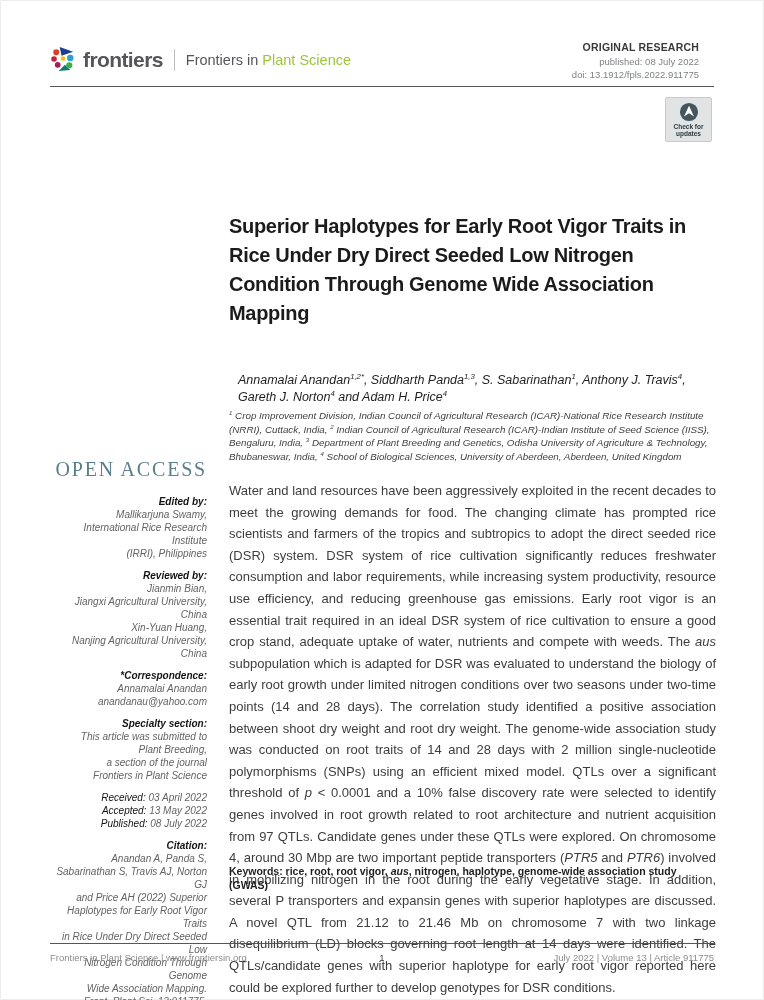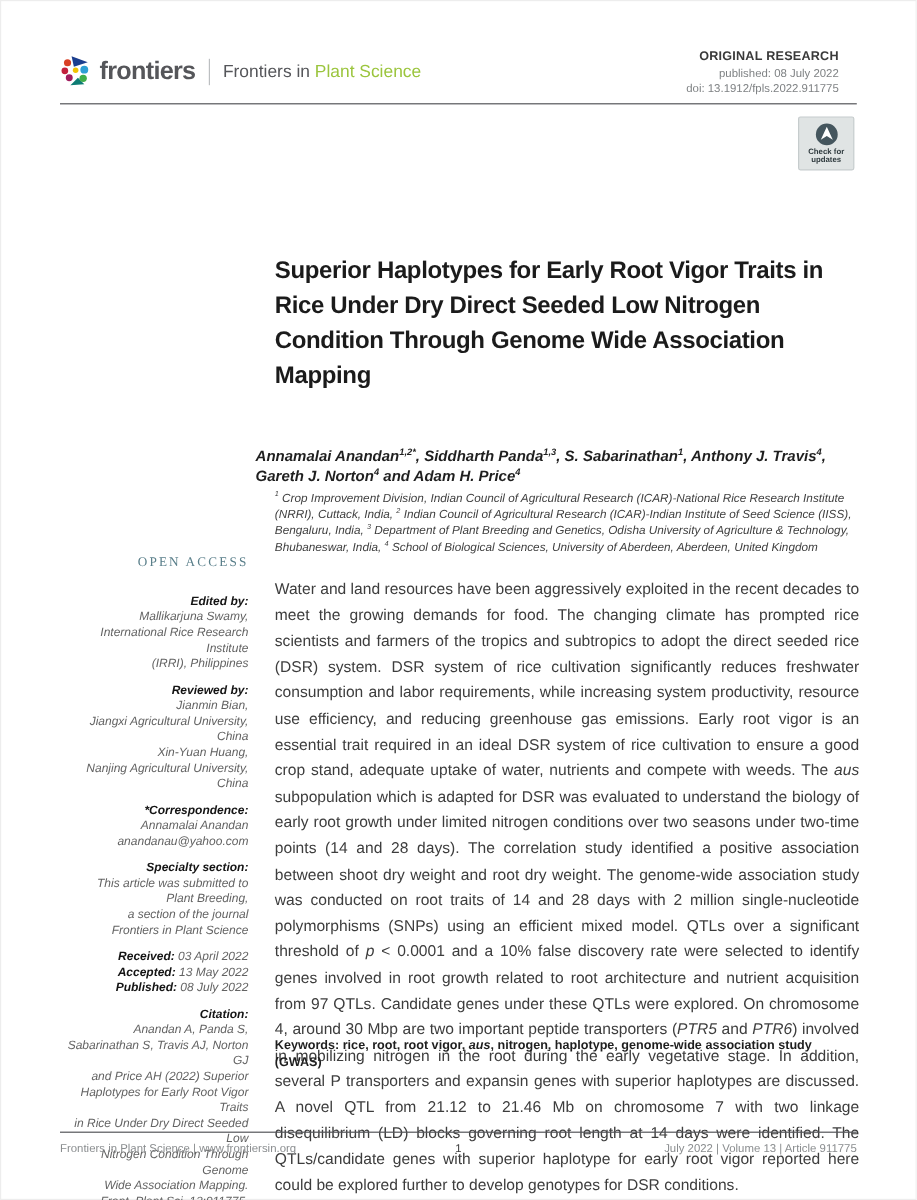--- a/index.html
+++ b/index.html
@@ -23,34 +23,34 @@
 
   
   .check-badge { position:absolute; right:51px; top:96px; width:47px; height:45px; background:#e0e4e4;
                  border:1px solid #c6cccd; border-radius:2px; display:flex; flex-direction:column;
                  align-items:center; justify-content:center; gap:1px; cursor:pointer; }
   .check-badge-text { font-size:6.5px; line-height:7px; color:#2f3a3e; text-align:center; font-weight:bold; }
 
   
   .title { position:absolute; left:228px; top:211px; width:487px; font-size:20px; line-height:29px;
            font-weight:bold; color:#1b1b1b; letter-spacing:-0.3px; }
-  .authors { position:absolute; left:212px; top:371px; width:487px; font-size:12.5px; line-height:17px;
-             font-weight:bold; font-style:italic; color:#1f1f1f; }
+  .authors { position:absolute; left:237px; top:371px; width:487px; font-size:12.5px; line-height:17px;
+             font-weight:normal; font-style:italic; color:#1f1f1f; }
   .affiliations { position:absolute; left:228px; top:408px; width:487px; font-size:9.8px; line-height:13.5px;
                   font-style:italic; color:#3f3f3f; }
 
   
   .sidebar { position:absolute; left:49px; top:462px; width:157px; text-align:right; font-style:italic;
              font-size:10px; line-height:13px; color:#636363; }
-  .open-access { font-family:"Liberation Serif", serif; font-style:normal; font-size:11px;
+  .open-access { font-family:"Liberation Serif", serif; font-style:normal; font-size:20px;
                  letter-spacing:1.8px; color:#5a7f8a; margin-bottom:19px; }
   .sb-block { margin-bottom:9px; }
   .sb-label { font-weight:bold; color:#141414; }
   .sb-dates { margin-bottom:9px; }
-  .sb-date-label { font-weight:bold; color:#141414; }
+  .sb-date-label { font-weight:normal; color:#141414; }
   .sb-email { color:#636363; }
 
   
   .abstract { position:absolute; left:228px; top:479px; width:487px; font-size:13px; line-height:21.6px;
               color:#3d3d3d; text-align:justify; }
   .keywords { position:absolute; left:228px; top:863px; width:487px; font-size:10.5px; line-height:14px;
               font-weight:bold; color:#1e1e1e; }
 
   
   .footer-rule { position:absolute; left:49px; right:49px; top:942px; height:1px; background:#55565a; }

